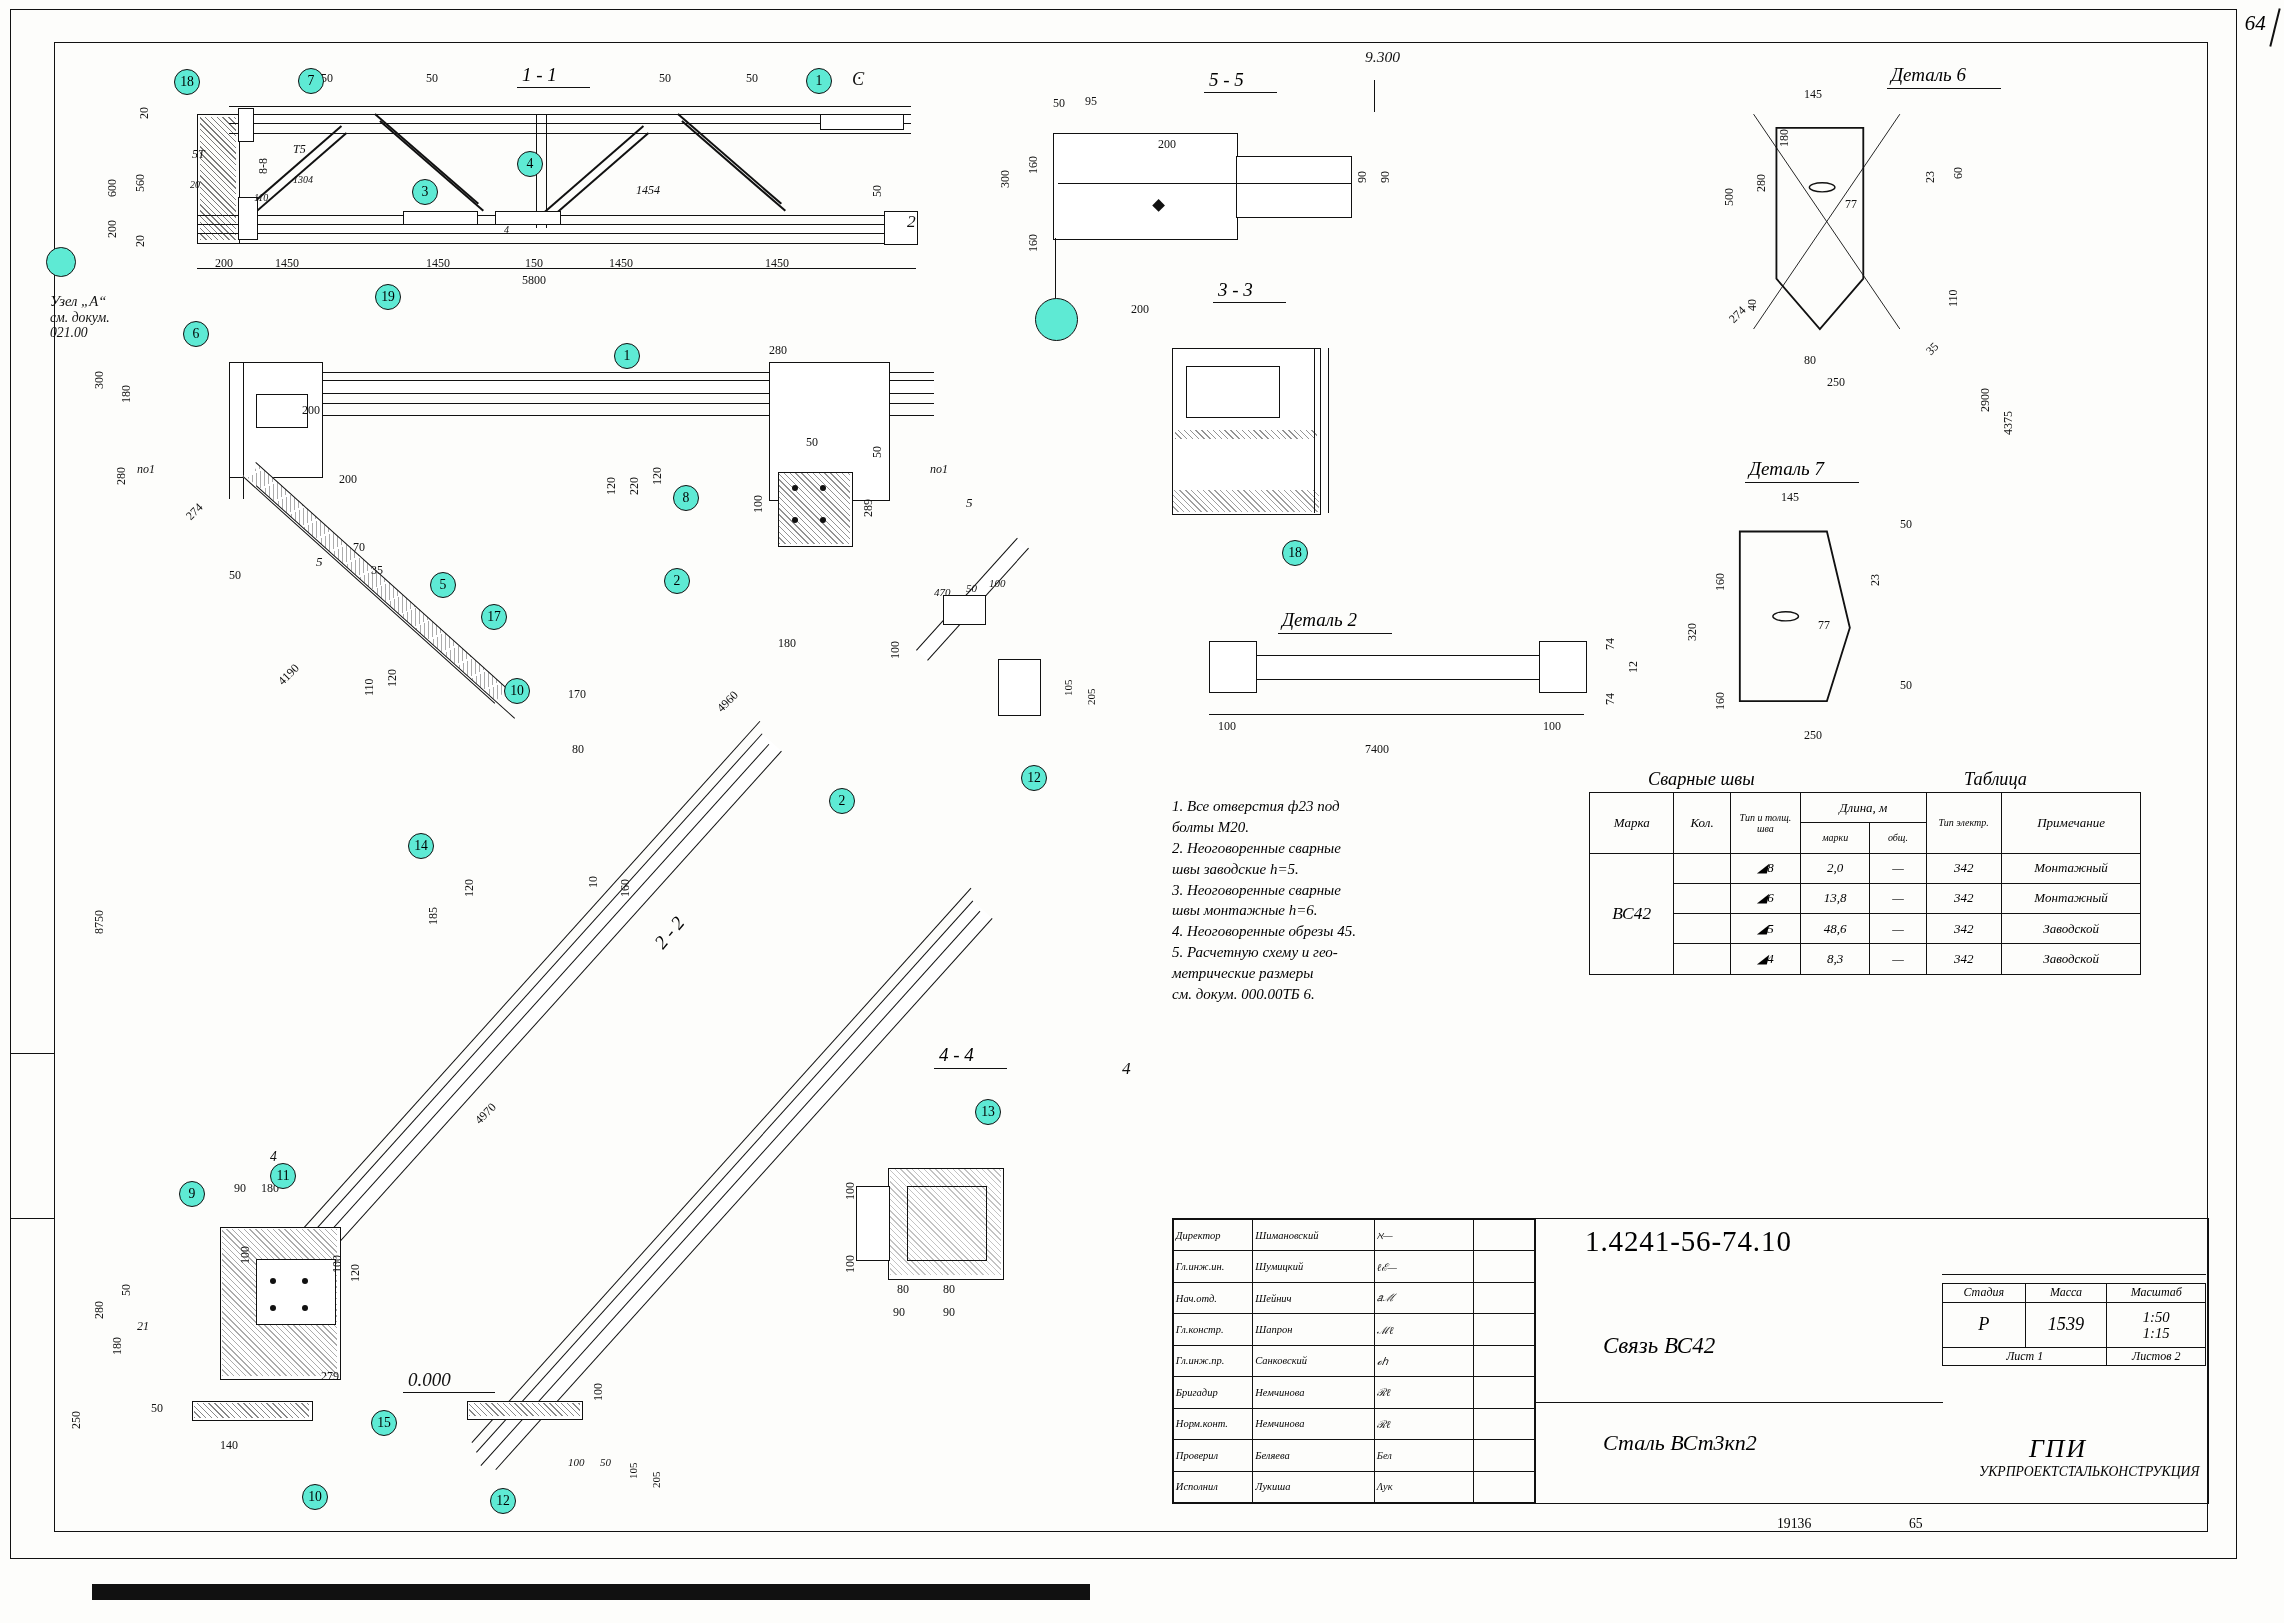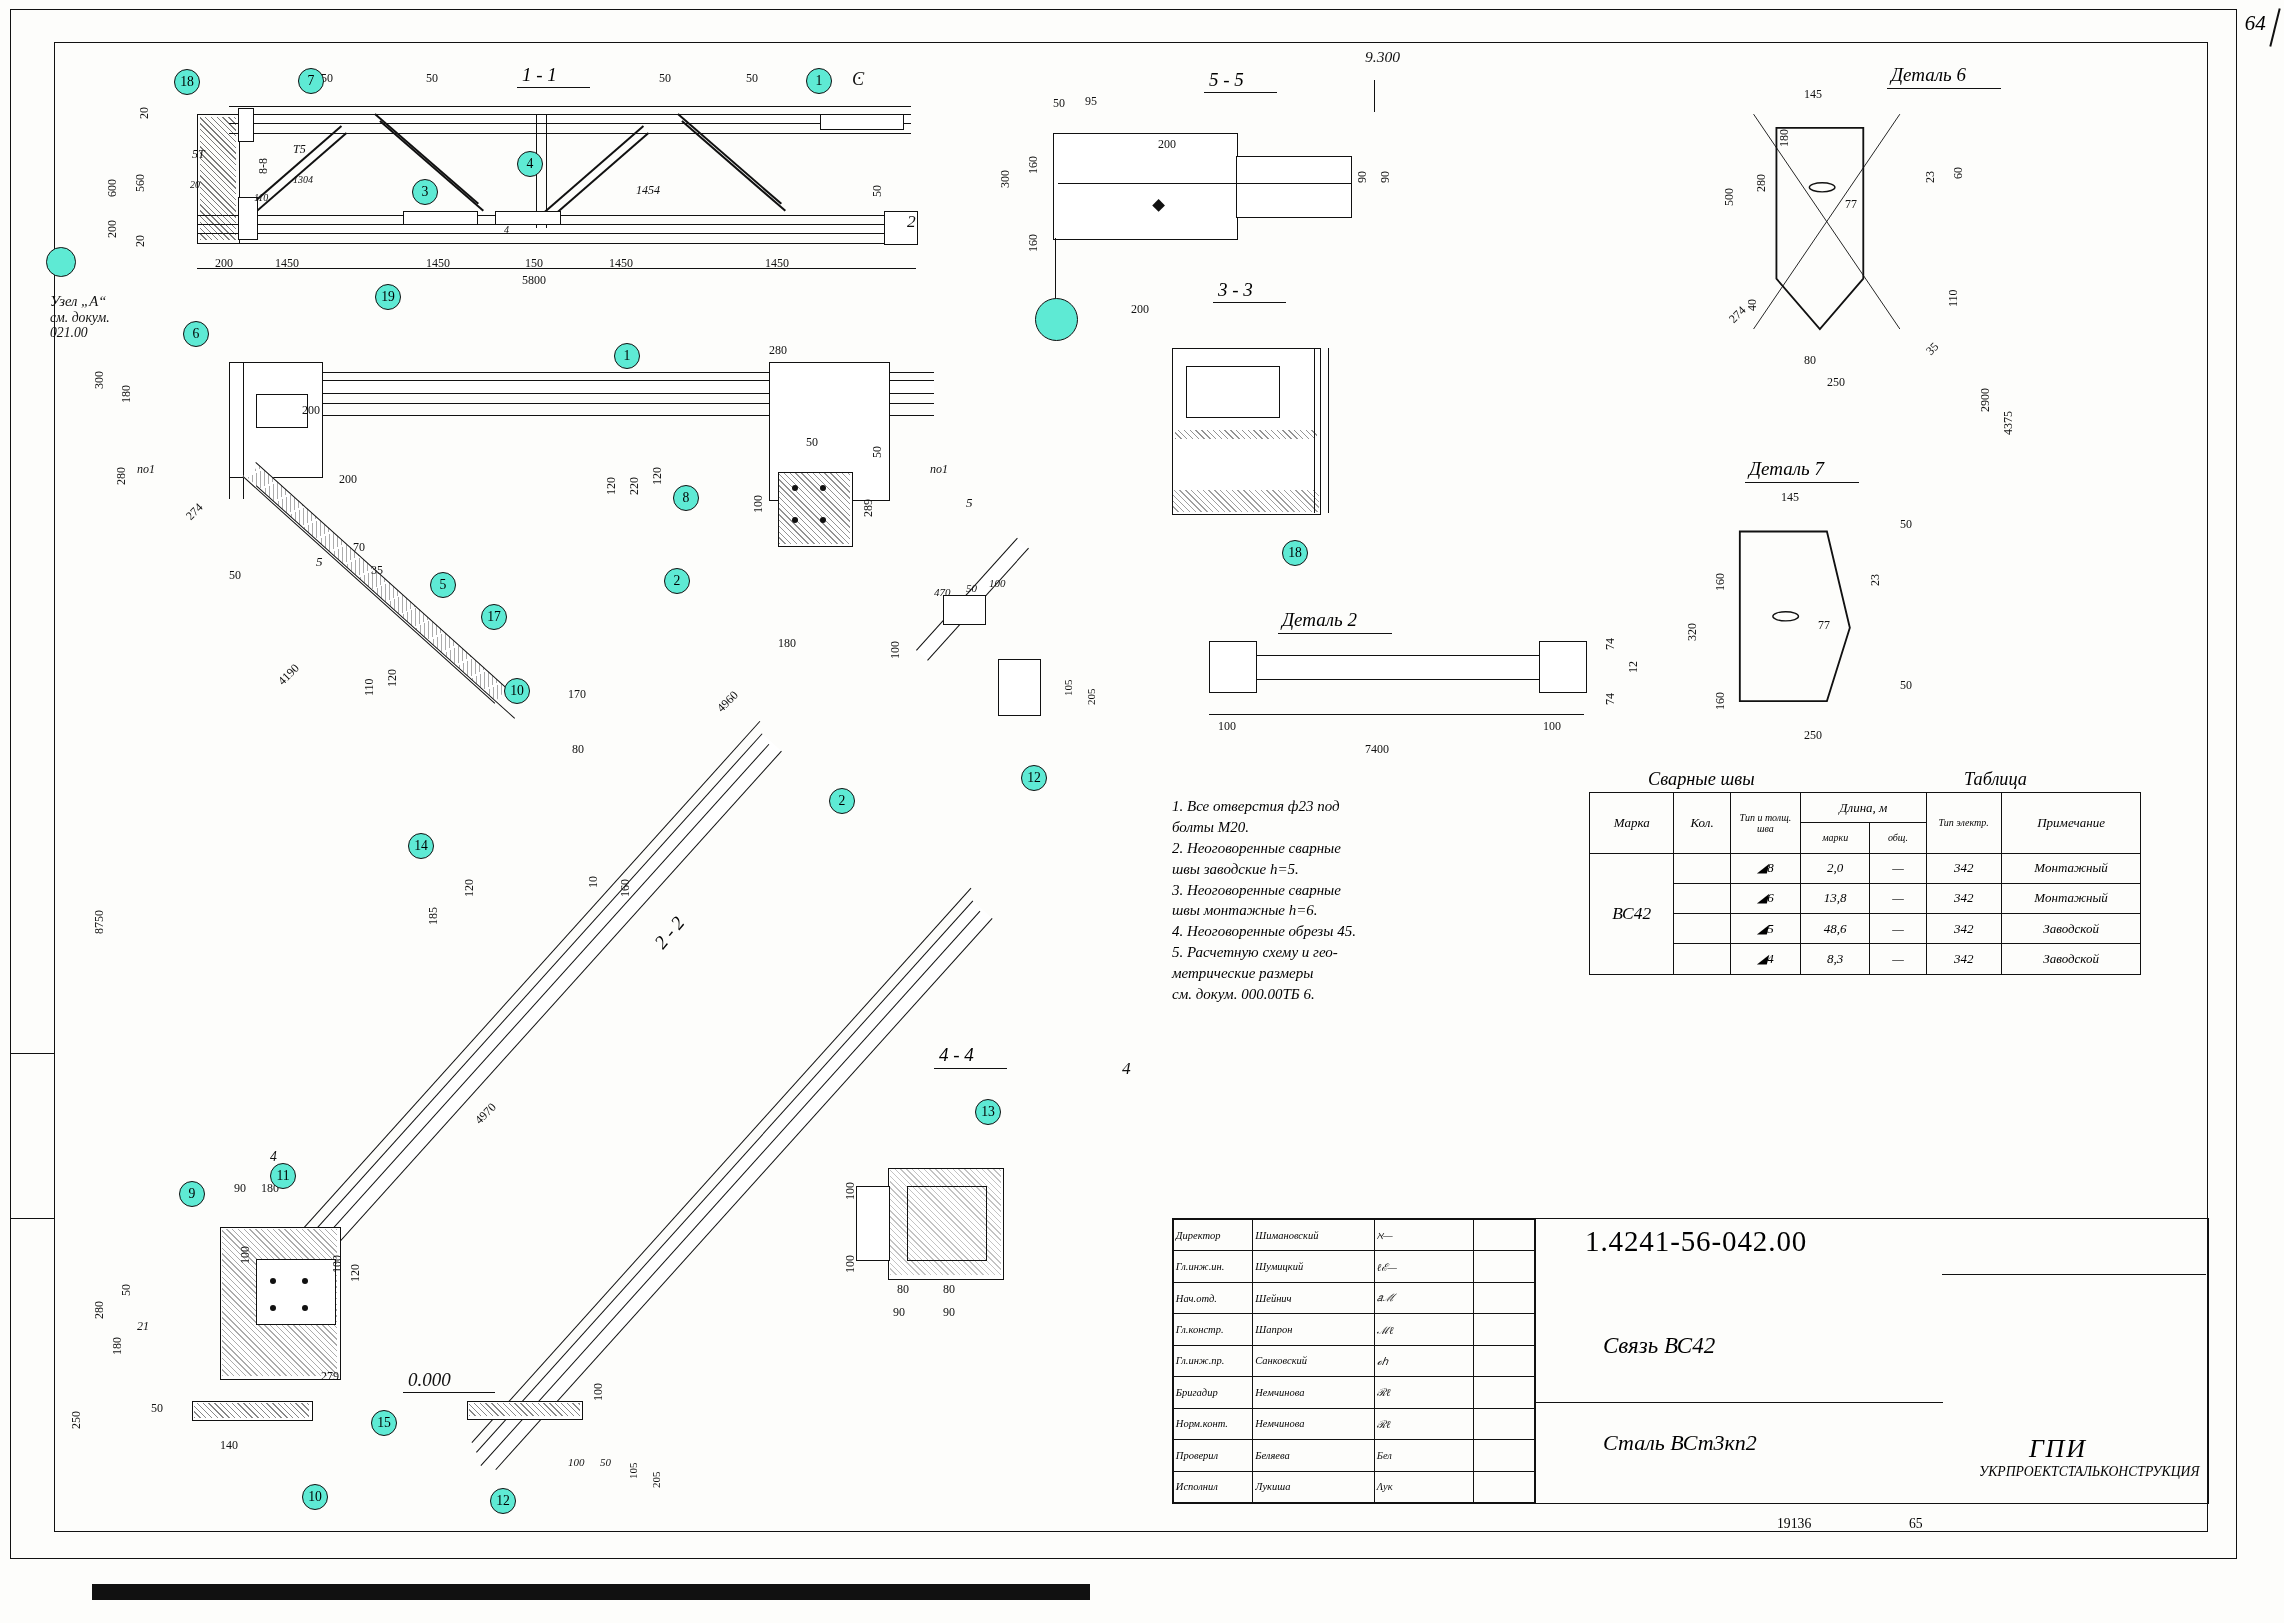--- a/index.html
+++ b/index.html
@@ -510,26 +510,49 @@
         <tr>
           <td>Исполнил</td>
           <td>Лукиша</td>
           <td class="sig">Λук</td>
           <td></td>
         </tr>
       </tbody>
         </table>
     </div>
 
-    <div id="stamp-code">1.4241-56-042.00</div>
+    <div id="stamp-code">1.4241-56-74.10</div>
     <div class="ln h" style="left:769px;top:55px;width:264px;"></div>
     <div id="stamp-name">Связь ВС42</div>
     <div id="stamp-steel">Сталь ВСт3кп2</div>
     <div class="ln h" style="left:362px;top:183px;width:408px;"></div>
 
+    <div id="stamp-right">
+      <table>
+        <tbody>
+            <tr>
+          <td style="width:82px;">Стадия</td>
+          <td style="width:82px;">Масса</td>
+          <td style="width:99px;">Масштаб</td>
+        </tr>
+        <tr>
+          <td style="height:41px;font-size:18.3px;">Р</td>
+          <td style="font-size:18.3px;">1539</td>
+          <td style="font-size:14.7px;line-height:1.1;">
+            <span>1:50</span><br>
+            <span>1:15</span>
+          </td>
+        </tr>
+        <tr>
+          <td colspan="2">Лист 1</td>
+          <td>Листов 2</td>
+        </tr>
+      </tbody>
+        </table>
+    </div>
     <div id="gpi">ГПИ</div>
     <div id="gpi-sub">УКРПРОЕКТСТАЛЬКОНСТРУКЦИЯ</div>
   </div>
 
   <div id="bot-num">19136</div>
   <div id="bot-num2">65</div>
 
 </div>
 
 

